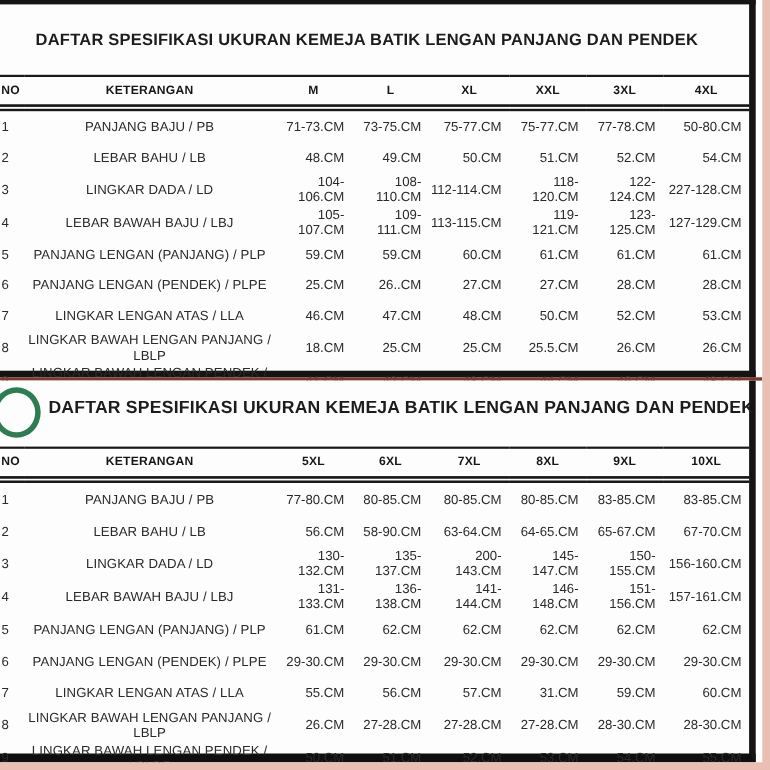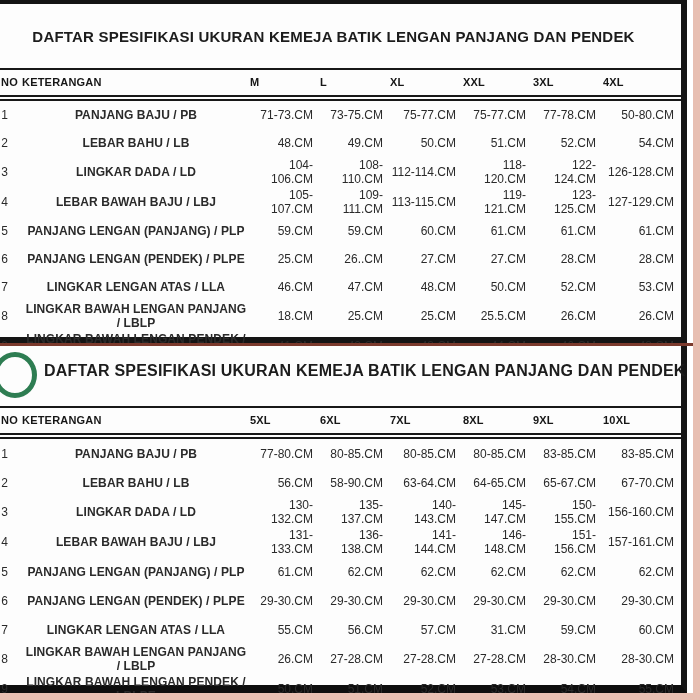--- a/index.html
+++ b/index.html
@@ -32,28 +32,28 @@
     position:absolute; left:7px; top:6px; width:34px; height:36px;
     border:5px solid #2e7d52; border-radius:50%;
     background:transparent;
   }
 
   table.spec-table { width:100%; border-collapse:collapse; table-layout:fixed; }
   table.spec-table thead th {
     border-top:2px solid #181818;
     border-bottom:6px double #181818;
     font-size:11px; font-weight:bold; color:#161616;
-    padding:6px 0 7px 0; text-align:left; letter-spacing:.2px;
+    padding:6px 0 7px 0; text-align:center; letter-spacing:.2px;
   }
   table.spec-table thead th.col-no { text-align:right; padding-right:4px; }
   table.spec-table td { font-size:12px; color:#2a2a2a; }
   .t0 td { height:26px; }
   .t1 td { height:27px; }
   td.col-no  { text-align:right; padding-right:14px; font-size:11px; color:#333; }
-  td.col-ket { text-align:center; font-weight:bold; font-size:11px; color:#141414; letter-spacing:.1px; }
+  td.col-ket { text-align:center; font-weight:normal; font-size:11px; color:#141414; letter-spacing:.1px; }
   td.col-size{ text-align:right; padding-right:7px; }
 
   .divider-red { position:absolute; top:343px; left:0; width:693px; height:3px; background:#7b3a2d; }
   .edge-right  { position:absolute; top:0; right:0; width:7px; height:700px; background:#e8bfb2; }
   .edge-bottom { position:absolute; left:0; bottom:0; width:700px; height:7px; background:#e8bfb2; }
 </style>
 </head>
 <body>
 
 <div class="canvas">
@@ -105,21 +105,21 @@
             <td class="col-size">54.CM</td>
           </tr>
           <tr>
             <td class="col-no">3</td>
             <td class="col-ket">LINGKAR DADA / LD</td>
             <td class="col-size">104-106.CM</td>
             <td class="col-size">108-110.CM</td>
             <td class="col-size">112-114.CM</td>
             <td class="col-size">118-120.CM</td>
             <td class="col-size">122-124.CM</td>
-            <td class="col-size">126-128.CM</td>
+            <td class="col-size">227-128.CM</td>
           </tr>
           <tr>
             <td class="col-no">4</td>
             <td class="col-ket">LEBAR BAWAH BAJU / LBJ</td>
             <td class="col-size">105-107.CM</td>
             <td class="col-size">109-111.CM</td>
             <td class="col-size">113-115.CM</td>
             <td class="col-size">119-121.CM</td>
             <td class="col-size">123-125.CM</td>
             <td class="col-size">127-129.CM</td>
@@ -227,21 +227,21 @@
             <td class="col-size">63-64.CM</td>
             <td class="col-size">64-65.CM</td>
             <td class="col-size">65-67.CM</td>
             <td class="col-size">67-70.CM</td>
           </tr>
           <tr>
             <td class="col-no">3</td>
             <td class="col-ket">LINGKAR DADA / LD</td>
             <td class="col-size">130-132.CM</td>
             <td class="col-size">135-137.CM</td>
-            <td class="col-size">140-143.CM</td>
+            <td class="col-size">200-143.CM</td>
             <td class="col-size">145-147.CM</td>
             <td class="col-size">150-155.CM</td>
             <td class="col-size">156-160.CM</td>
           </tr>
           <tr>
             <td class="col-no">4</td>
             <td class="col-ket">LEBAR BAWAH BAJU / LBJ</td>
             <td class="col-size">131-133.CM</td>
             <td class="col-size">136-138.CM</td>
             <td class="col-size">141-144.CM</td>

